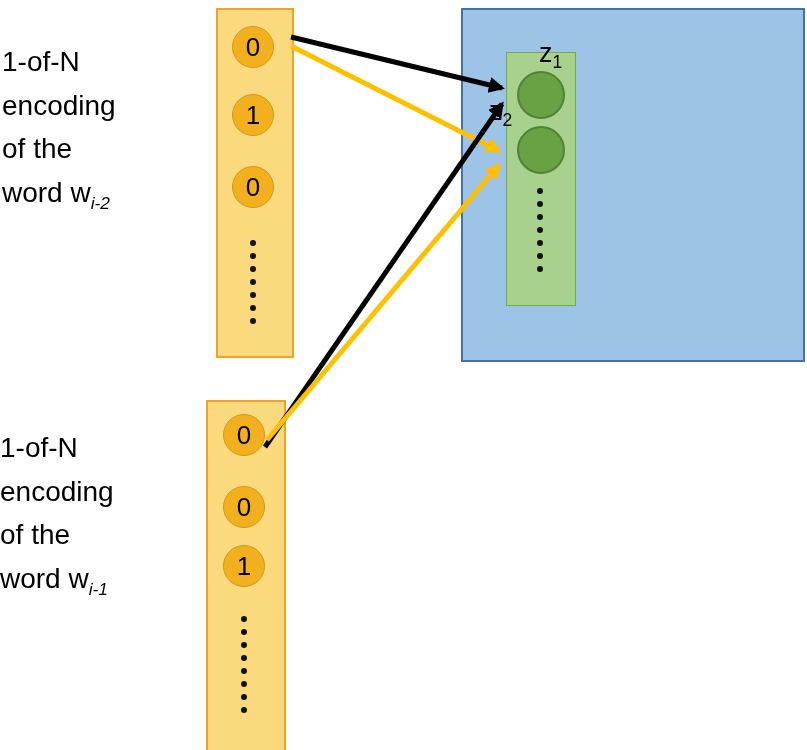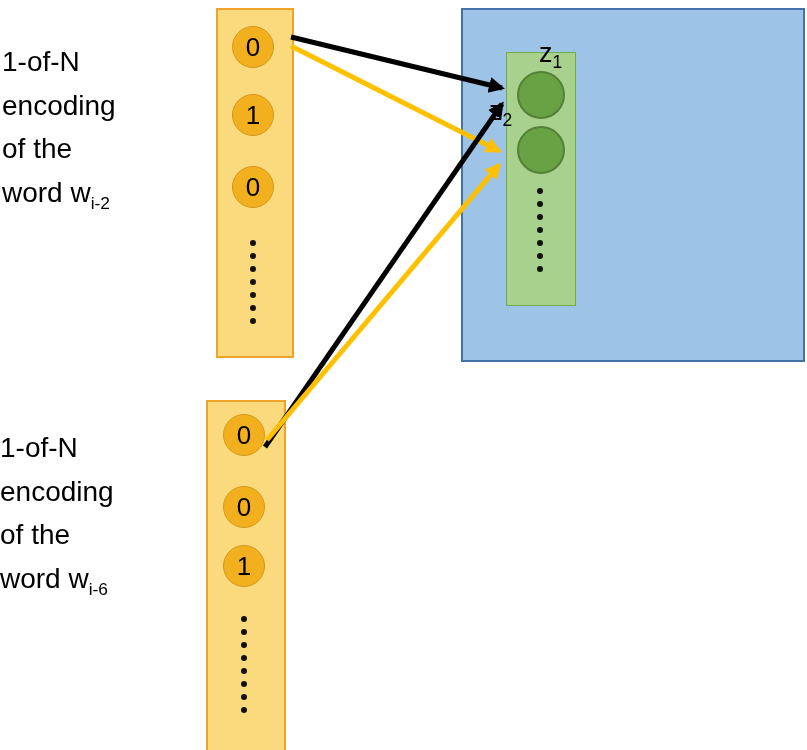--- a/index.html
+++ b/index.html
@@ -87,21 +87,21 @@
   
   .side-label {
     position: absolute;
     width: 200px;
     text-align: left;
     font-size: 28px;
     color: #000;
     line-height: 1.56;
     z-index: 2;
   }
-  .side-label sub { font-size: 0.62em; }
+  .side-label sub { font-size: 0.62em; font-style: italic; }
   .label1 { left: 2px; top: 40px; }
   .label2 { left: 0px; top: 426px; }
   
   .arrows {
     position: absolute;
     left: 0; top: 0;
     width: 807px; height: 750px;
     z-index: 5;
     pointer-events: none;
   }
@@ -161,21 +161,21 @@
   <div class="side-label label1">
     <div>1-of-N</div>
     <div>encoding</div>
     <div>of the</div>
     <div><span>word w</span><sub>i-2</sub></div>
   </div>
   <div class="side-label label2">
     <div>1-of-N</div>
     <div>encoding</div>
     <div>of the</div>
-    <div><span>word w</span><sub>i-6</sub></div>
+    <div><span>word w</span><sub>i-1</sub></div>
   </div>
 
   <svg class="arrows" viewBox="0 0 807 750">
     <defs>
       <marker id="head-black" markerUnits="userSpaceOnUse" markerWidth="20" markerHeight="18" refX="13" refY="8" orient="auto">
         <path d="M0,0 L16,8 L0,16 Z" fill="#000000"></path>
       </marker>
       <marker id="head-yellow" markerUnits="userSpaceOnUse" markerWidth="20" markerHeight="18" refX="13" refY="8" orient="auto">
         <path d="M0,0 L16,8 L0,16 Z" fill="#FFC000"></path>
       </marker>

